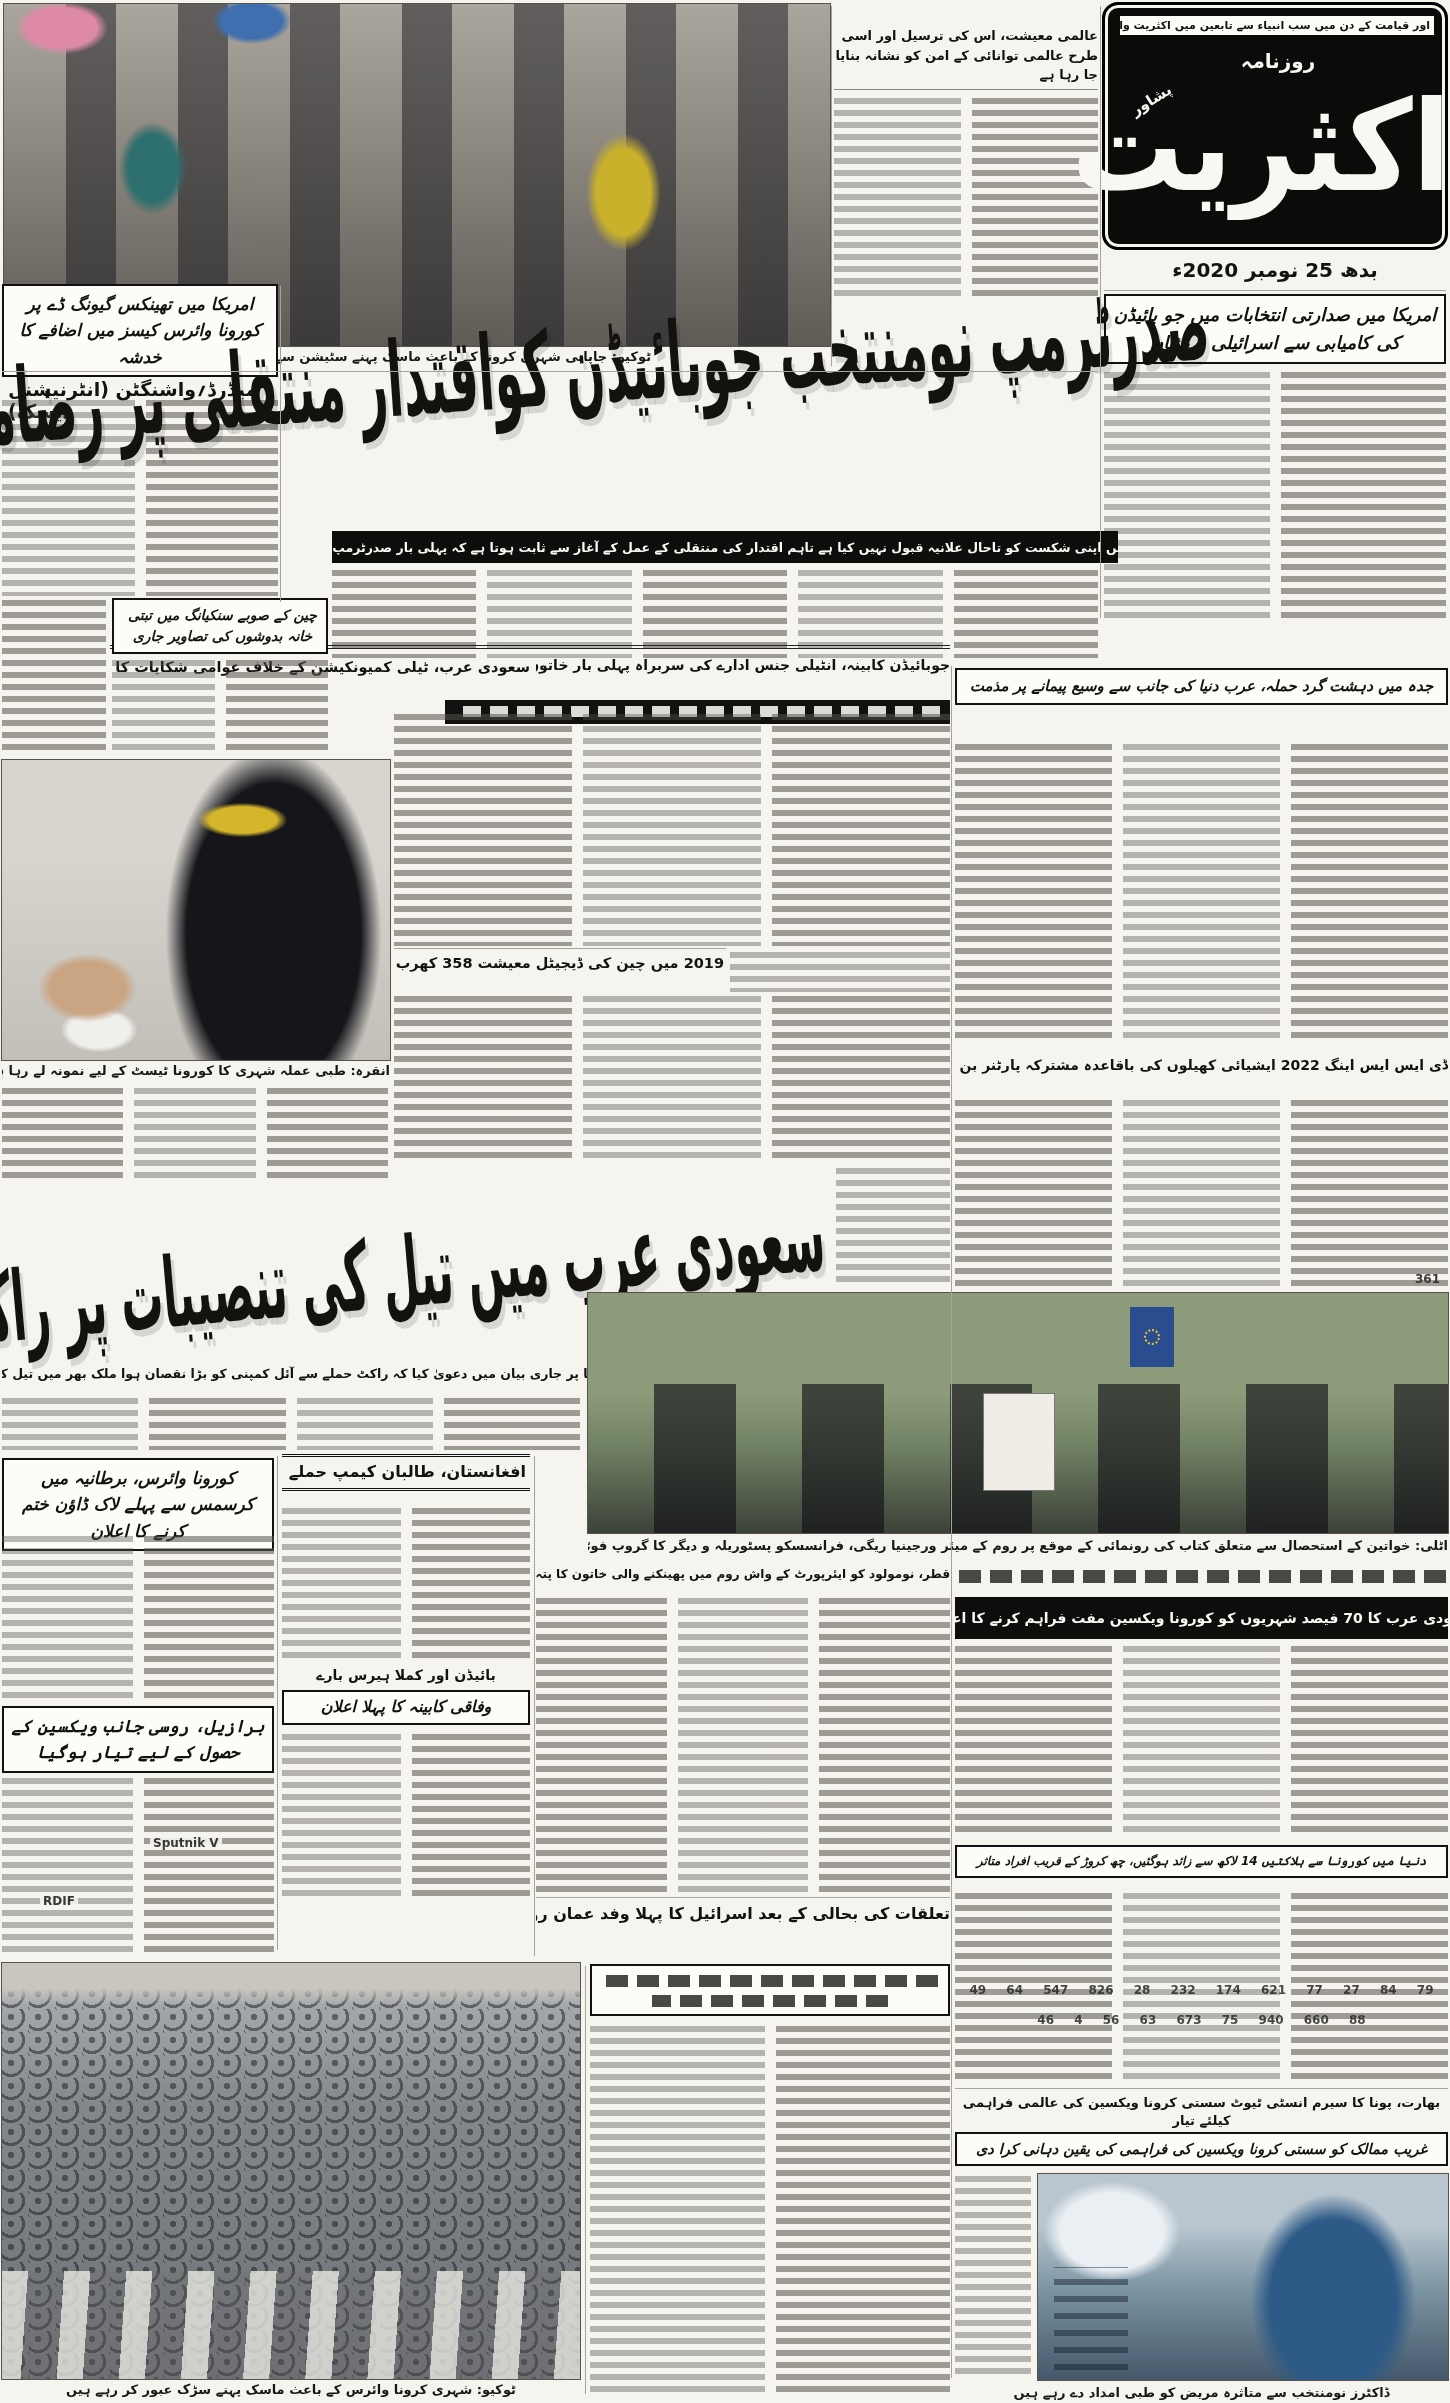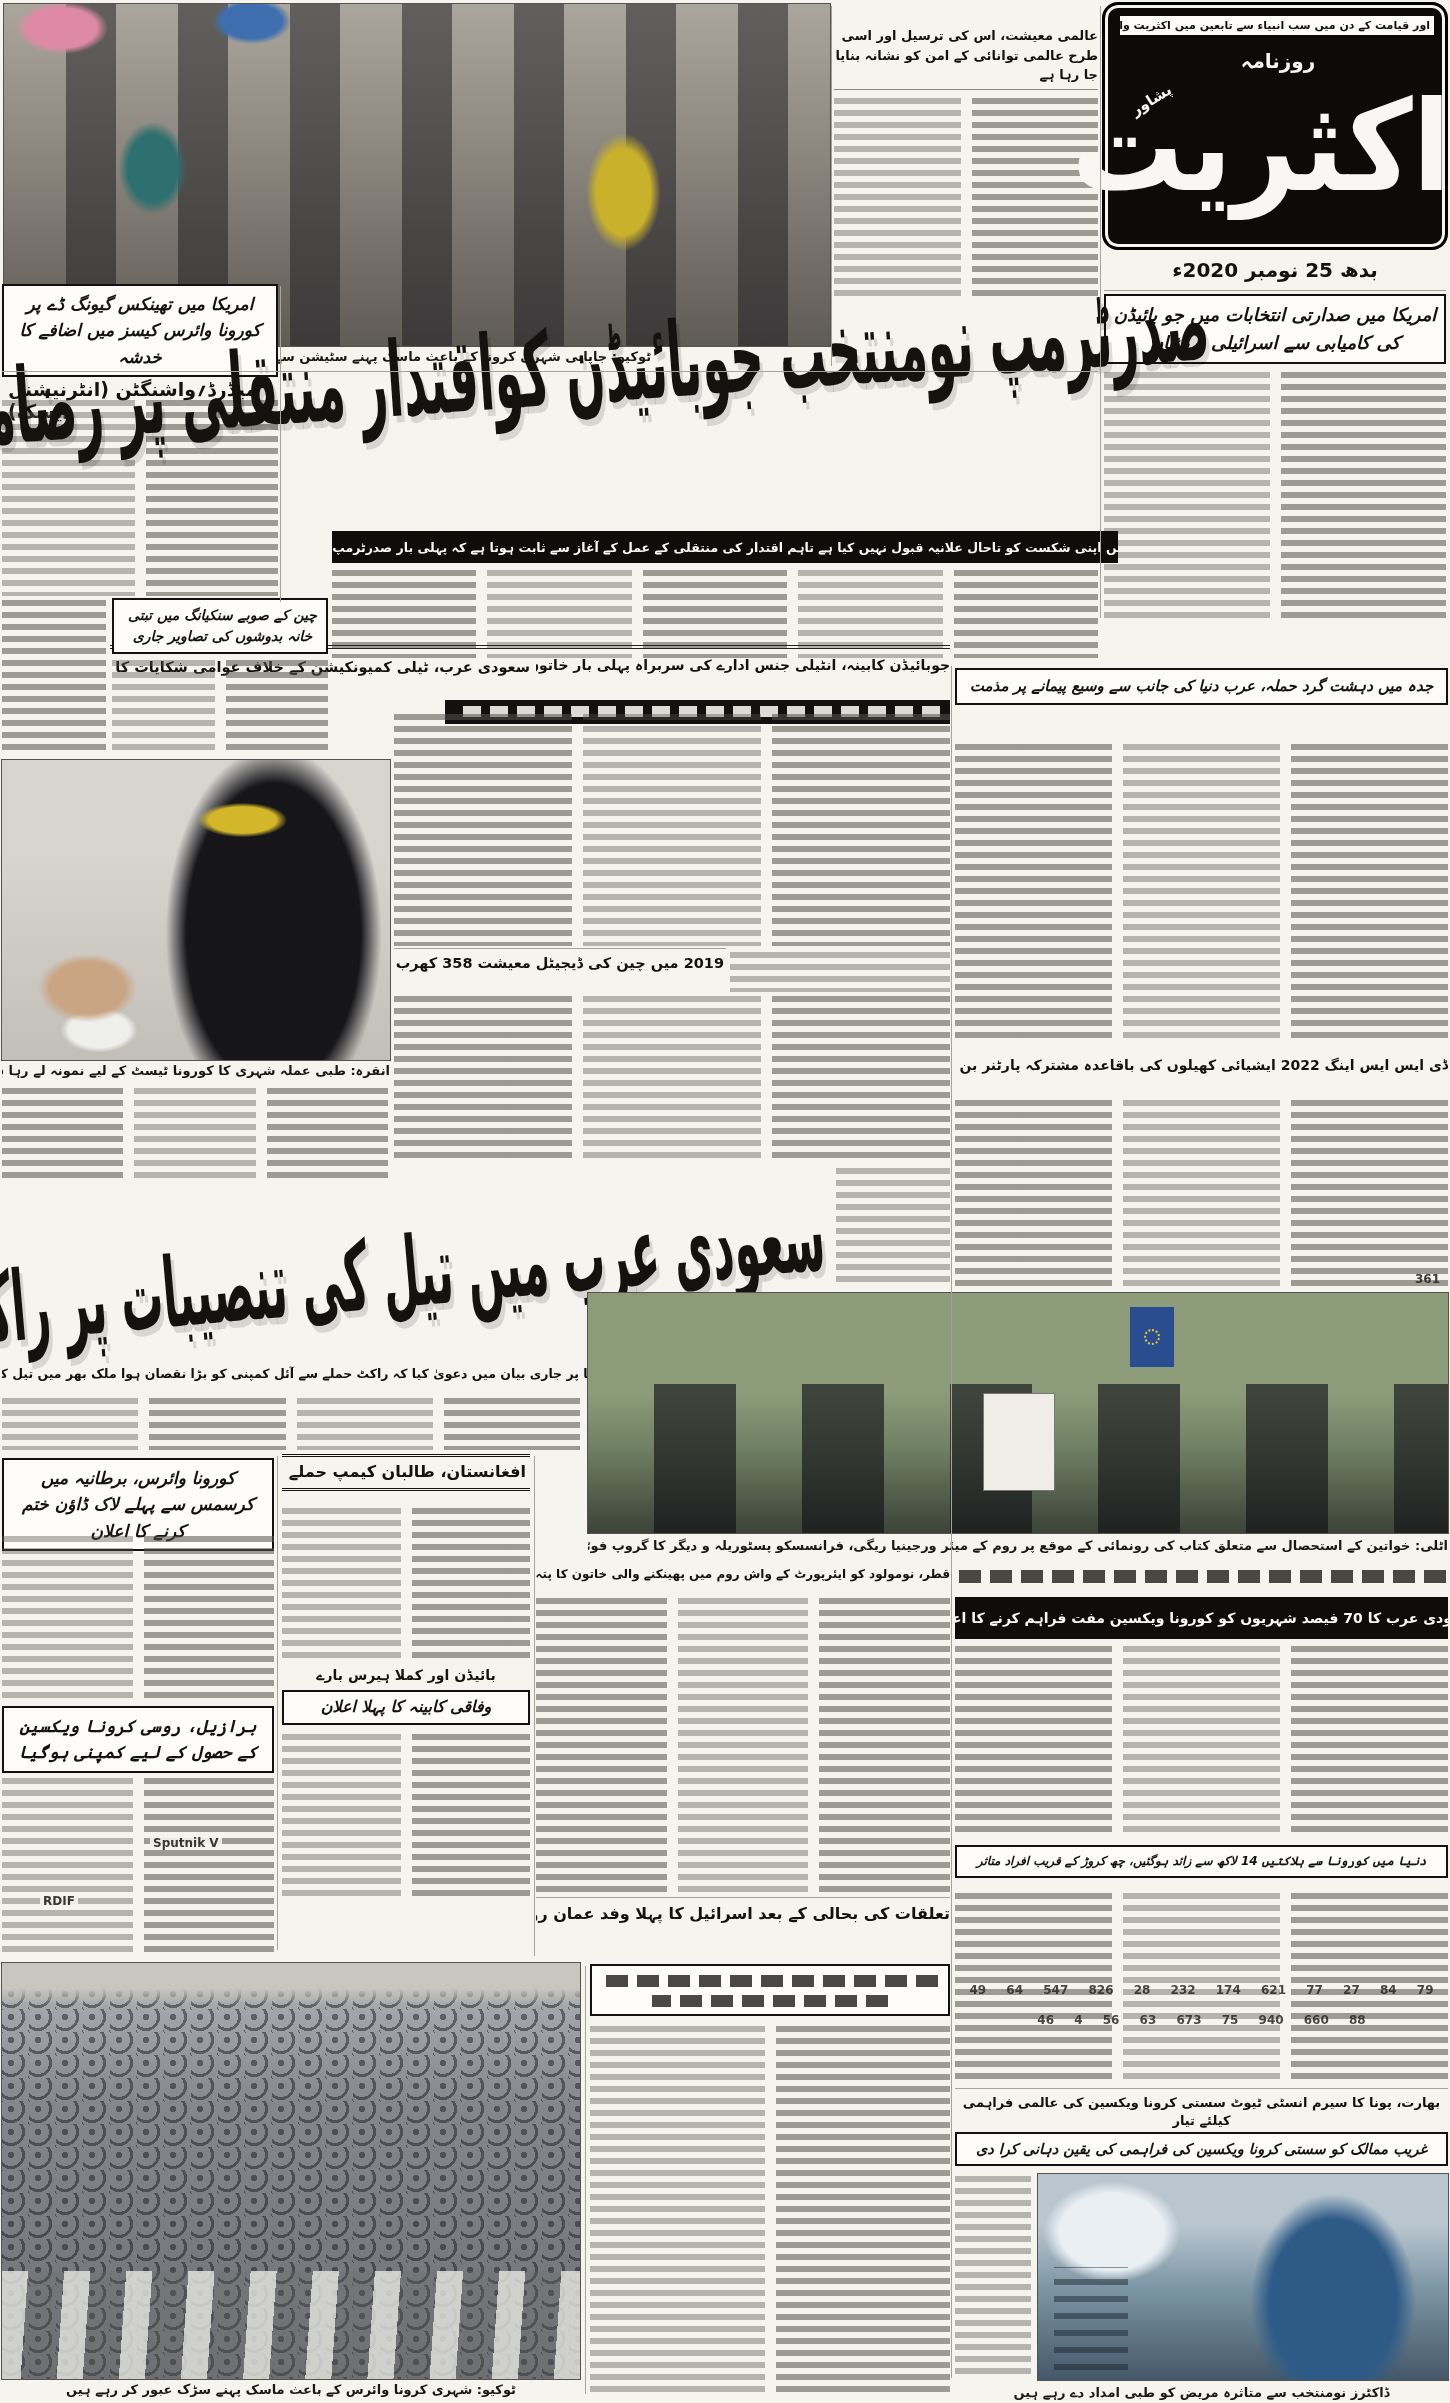--- a/index.html
+++ b/index.html
@@ -195,21 +195,21 @@
     <div class="gc light"></div>
   </div>
 
   <div class="abs hline rtl" style="left:282px;top:1666px;width:248px;font-size:14px;">بائیڈن اور کملا ہیرس بارے</div>
   <div class="abs hbox rtl" style="left:282px;top:1690px;width:248px;font-size:16px;padding:3px 4px;">وفاقی کابینہ کا پہلا اعلان</div>
   <div class="abs greekcols" style="left:282px;top:1734px;width:248px;height:166px;">
     <div class="gc"></div>
     <div class="gc light"></div>
   </div>
 
-  <div class="abs hbox rtl" style="left:2px;top:1706px;width:272px;font-size:17px;">برازیل، روسی کرونا ویکسین کے حصول کے لیے کمپنی ہوگیا</div>
+  <div class="abs hbox rtl" style="left:2px;top:1706px;width:272px;font-size:17px;">برازیل، روسی جانب ویکسین کے حصول کے لیے تیار ہوگیا</div>
   <div class="abs greekcols" style="left:2px;top:1778px;width:272px;height:176px;">
     <div class="gc"></div>
     <div class="gc light"></div>
   </div>
   <div class="abs small-latin" style="left:150px;top:1836px;background:#f6f4ef;padding:0 3px;">Sputnik V</div>
   <div class="abs small-latin" style="left:40px;top:1894px;background:#f6f4ef;padding:0 3px;">RDIF</div>
 
   <div class="abs hline rtl" style="left:536px;top:1567px;width:414px;font-size:12px;">قطر، نومولود کو ایئرپورٹ کے واش روم میں پھینکنے والی خاتون کا پتہ چلا لیا گیا</div>
   <div class="abs greekcols" style="left:536px;top:1598px;width:414px;height:294px;">
     <div class="gc"></div>

